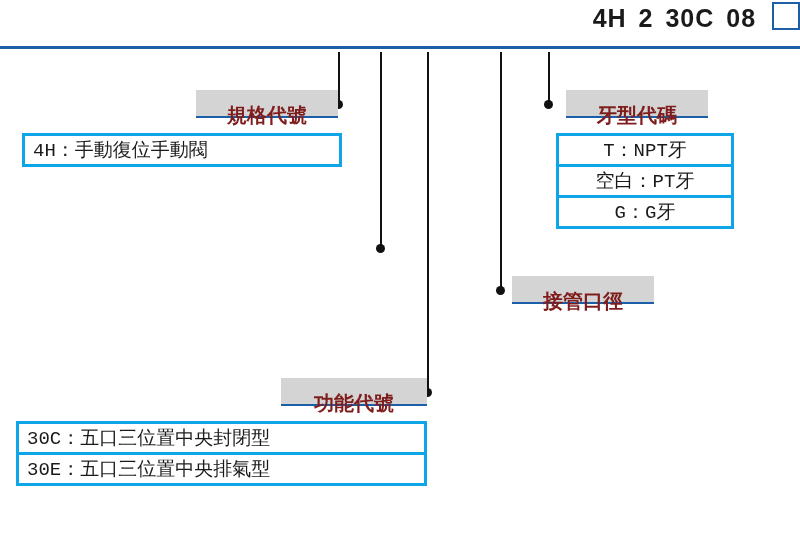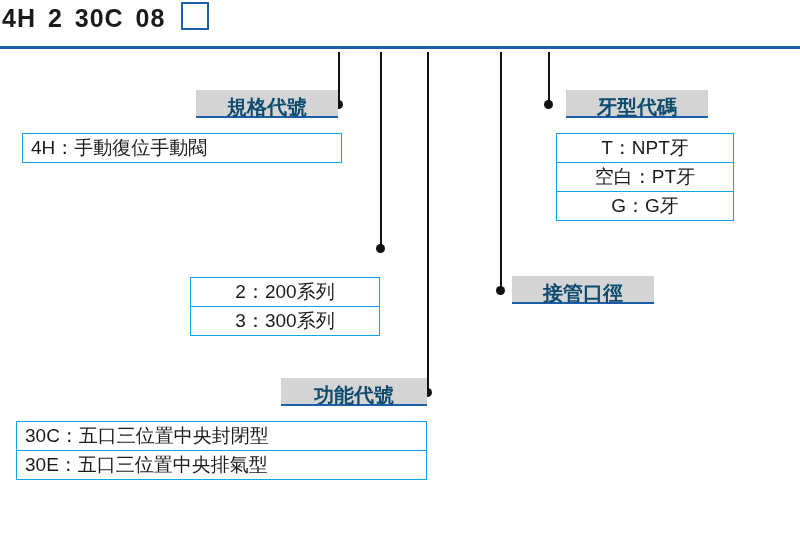--- a/index.html
+++ b/index.html
@@ -31,21 +31,21 @@
     width: 800px;
     height: 46px;
     background: #ffffff;
     border-bottom: 3px solid #1d5ea8;
   }
   .model-code {
     position: absolute;
     left: 0;
     top: 2px;
     width: 800px;
-    text-align: left;
+    text-align: right;
     font-size: 25px;
     font-weight: bold;
     color: #1a1a1a;
     letter-spacing: 1px;
   }
   .model-code span {
     display: inline-block;
   }
   .code-seg { margin: 0 2px; }
   .code-box {
@@ -55,45 +55,46 @@
     border: 2px solid #1d5ea8;
     vertical-align: -3px;
     margin-left: 6px;
   }
 
   
   .chip {
     position: absolute;
     background: #d4d4d4;
     border-bottom: 2px solid #1d5ea8;
-    color: #0c4a6e;
+    color: #7f1d1d;
     font-size: 20px;
     font-weight: bold;
     text-align: center;
     line-height: 28px;
     height: 28px;
-    padding: 3px 8px;
+    padding: 11px 8px;
     box-sizing: border-box;
     white-space: nowrap;
   }
 
   
   .tbl {
     position: absolute;
     border-collapse: collapse;
     background: #ffffff;
   }
   .tbl td {
-    border: 1px solid #0ea5e9;
+    border: 3px solid #0ea5e9;
     color: #1a1a1a;
     font-size: 19px;
     padding: 1px 8px;
     white-space: nowrap;
     height: 29px;
     box-sizing: border-box;
+    font-family: Liberation Mono, monospace;
   }
   .tbl td.center { text-align: center; }
 
   
   .line {
     position: absolute;
     background: #111111;
   }
   .dot {
     position: absolute;
@@ -134,30 +135,20 @@
 
   <div class="chip" style="left:196px; top:90px; width:142px;">規格代號</div>
   <table class="tbl" style="left:22px; top:133px; width:320px;">
     <tbody>
         <tr>
       <td>4H：手動復位手動閥</td>
     </tr>
   </tbody>
     </table>
 
-  <table class="tbl" style="left:190px; top:277px; width:190px;">
-    <tbody>
-        <tr>
-      <td class="center">2：200系列</td>
-    </tr>
-    <tr>
-      <td class="center">3：300系列</td>
-    </tr>
-  </tbody>
-    </table>
 
   <div class="chip" style="left:281px; top:378px; width:146px;">功能代號</div>
   <table class="tbl" style="left:16px; top:421px; width:411px;">
     <tbody>
     <tr>
       <td>30C：五口三位置中央封閉型</td>
     </tr>
     <tr>
       <td>30E：五口三位置中央排氣型</td>
     </tr>

